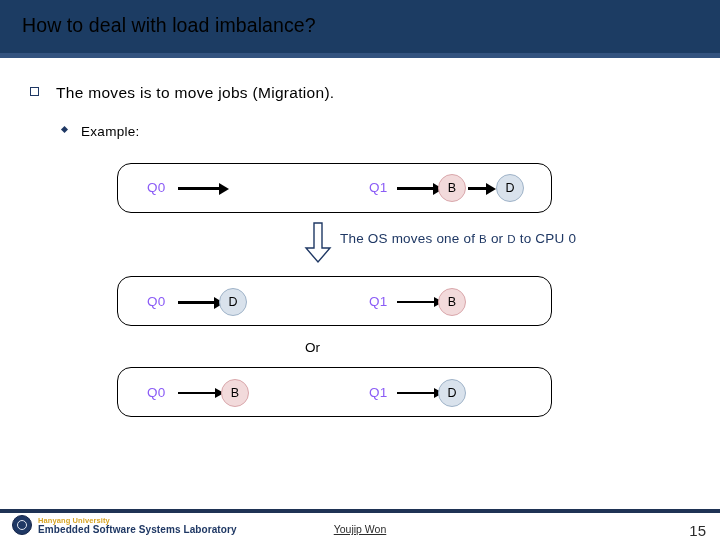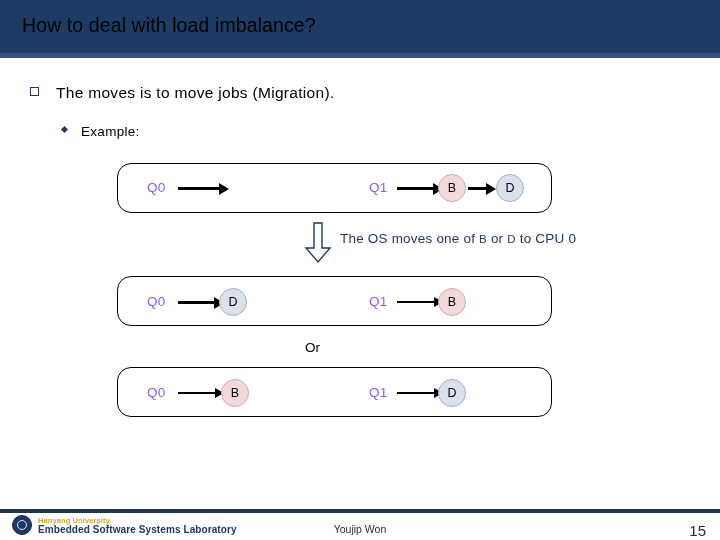--- a/index.html
+++ b/index.html
@@ -224,20 +224,21 @@
     letter-spacing: 0.1px;
     white-space: nowrap;
   }
   .footer-author {
     position: absolute;
     left: 0; top: 523px;
     width: 720px;
     text-align: center;
     font-size: 10.5px;
     color: #2b2b2b;
+    text-decoration: underline;
   }
   .footer-page {
     position: absolute;
     right: 14px;
     top: 522px;
     font-size: 15px;
     color: #2b2b2b;
   }
 </style>
 </head>

